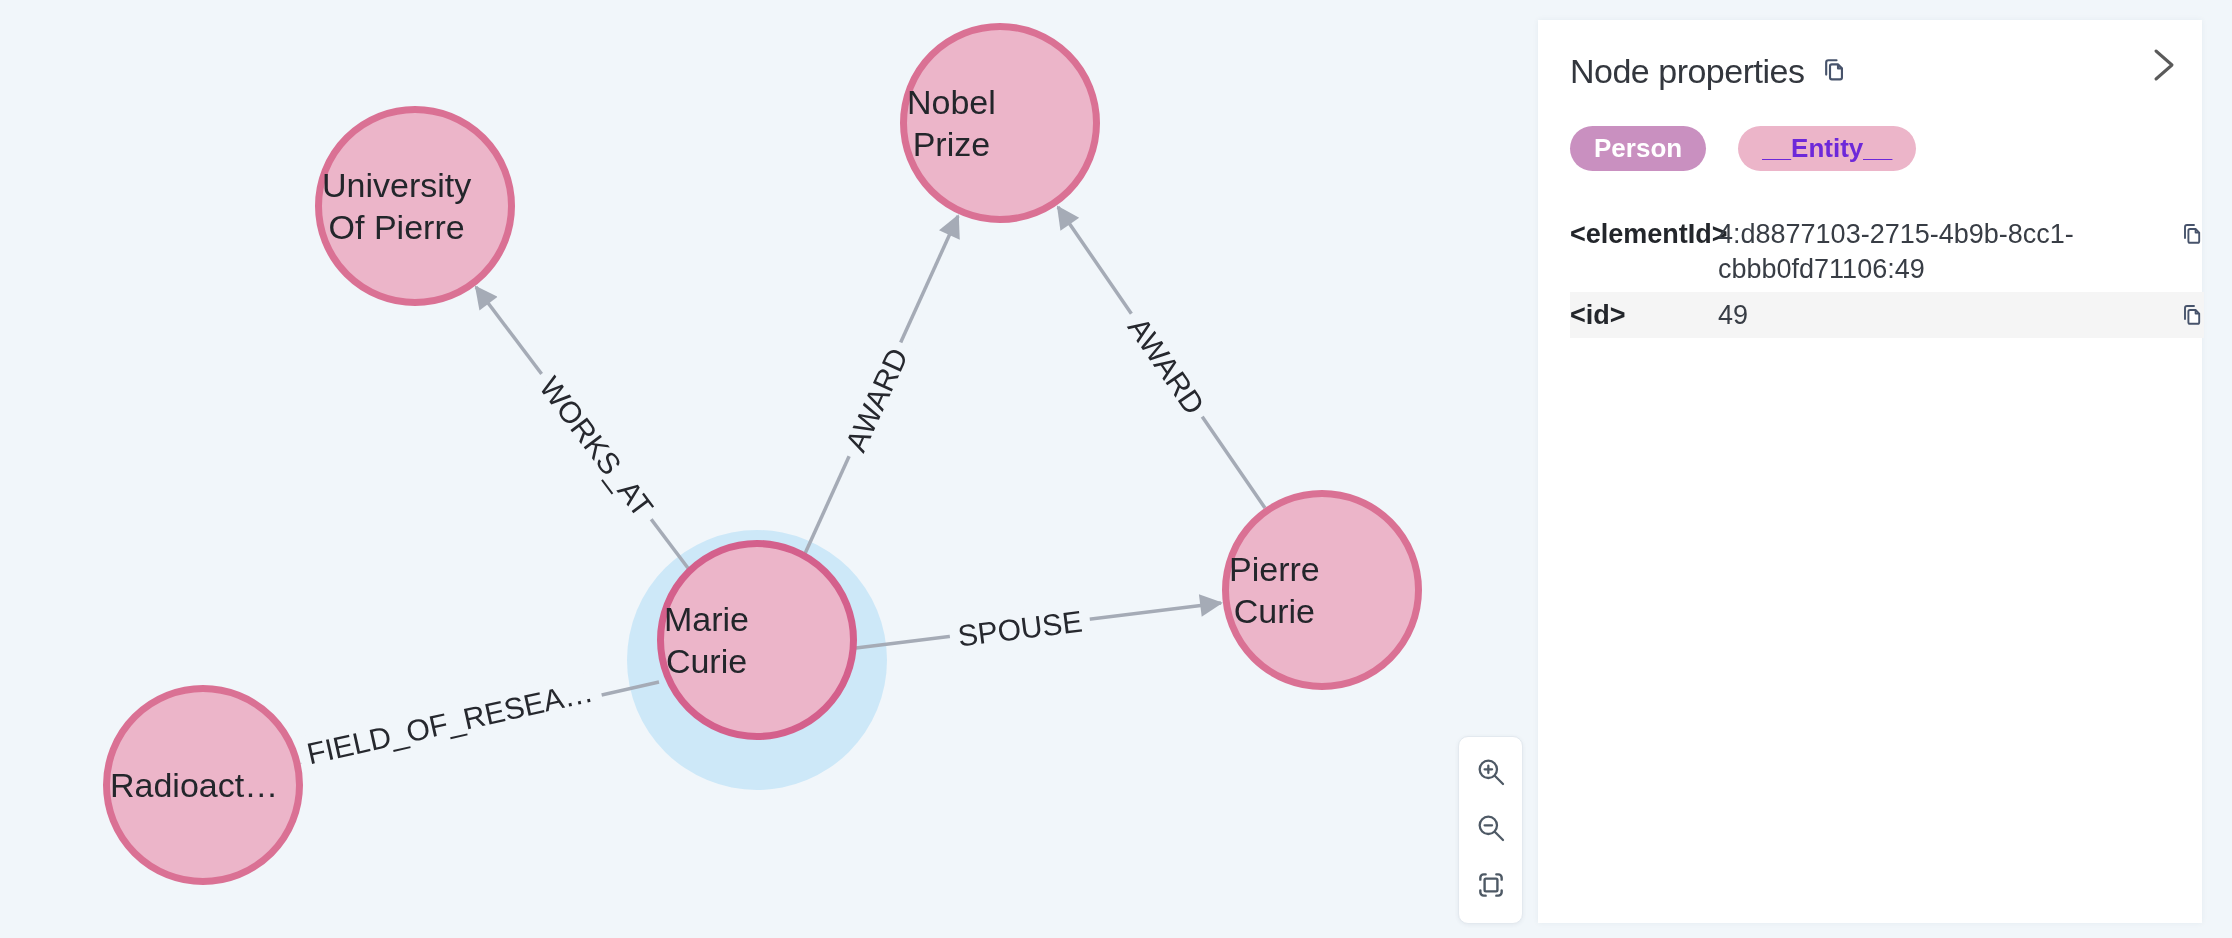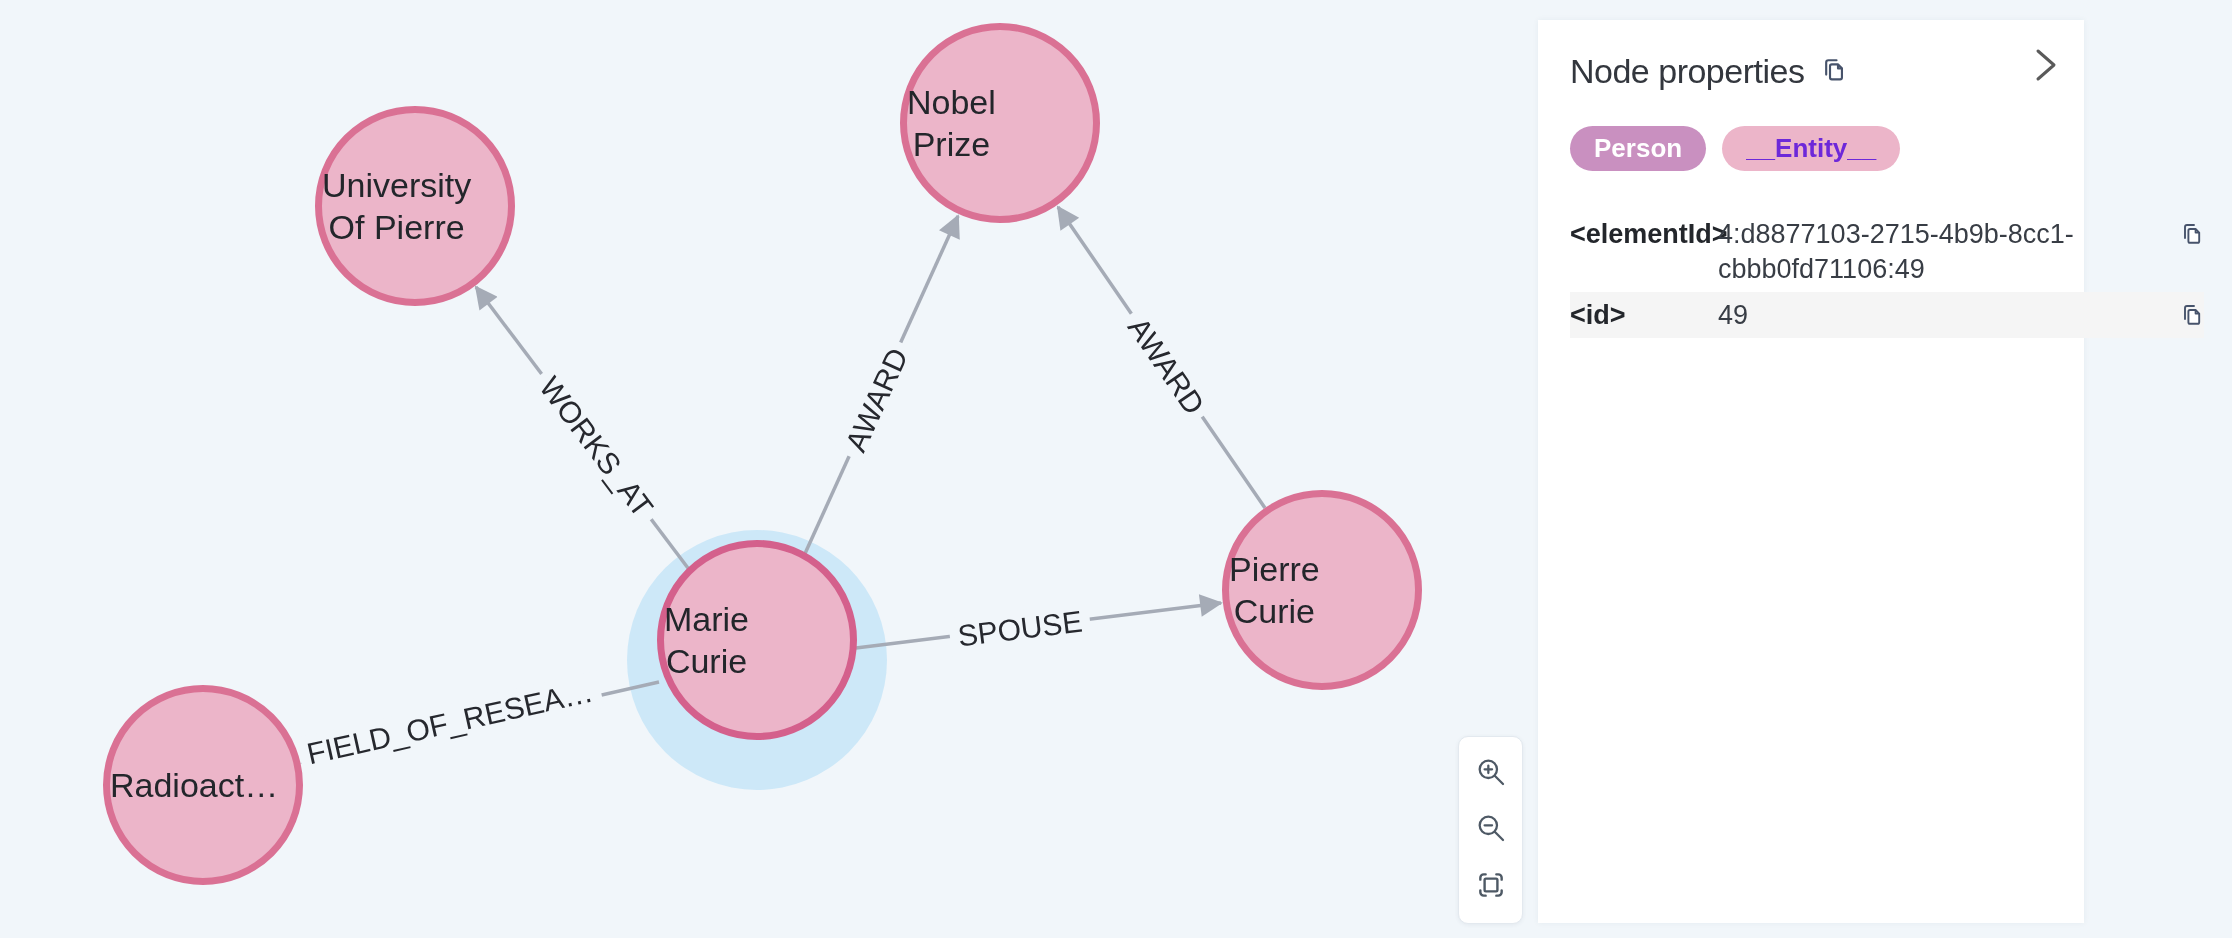--- a/index.html
+++ b/index.html
@@ -29,31 +29,31 @@
     display:flex; align-items:center; justify-content:flex-start;
     text-align:center; font-size:34px; line-height:42px; color:#23262B;
     cursor:pointer;
   }
   .graph-node.selected { border-color:#D4608C; }
   .graph-node .node-caption { white-space:pre-line; }
 
   
   .props-panel {
     position:absolute; z-index:10;
-    left:1538px; top:20px; width:546px; height:903px;
+    left:1538px; top:20px; width:664px; height:903px;
     background:#FFFFFF;
     box-shadow:0 0 6px rgba(40,60,80,0.06);
     padding:28px 0 0 32px;
   }
   .panel-header { display:flex; align-items:center; gap:16px; height:46px; }
   .panel-title { font-size:34px; letter-spacing:-0.5px; color:#33373E; }
   .icon-btn { background:none; border:none; padding:0; cursor:pointer; display:flex; align-items:center; justify-content:center; }
   .collapse-btn { position:absolute; top:24px; right:18px; width:40px; height:44px; }
 
-  .label-chips { display:flex; gap:16px; margin-top:32px; }
+  .label-chips { display:flex; gap:32px; margin-top:32px; }
   .chip {
     height:45px; border-radius:23px; padding:0 24px;
     display:flex; align-items:center;
     font-size:26px; font-weight:700;
   }
   .chip.person { background:#C990C0; color:#FFFFFF; }
   .chip.entity { background:#ECB5C9; color:#6d28d9; }
 
   .props-table { margin-top:40px; width:634px; }
   .prop-row {

